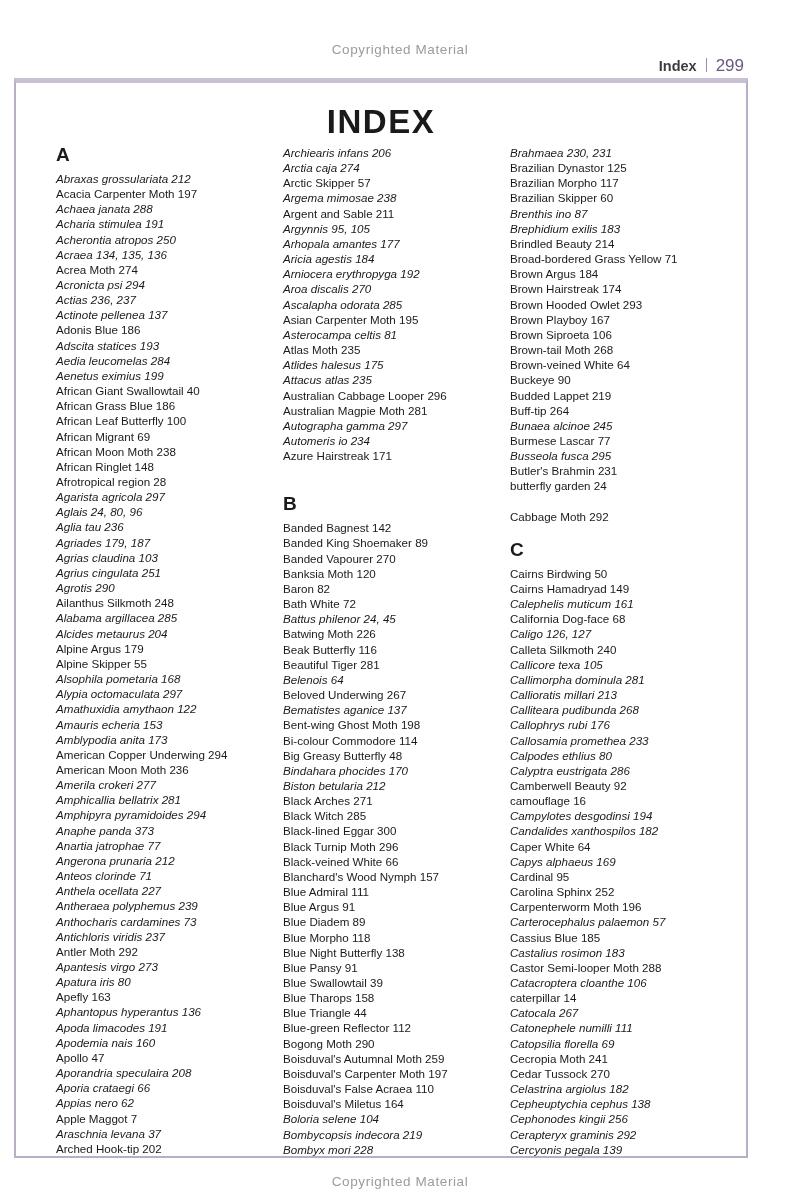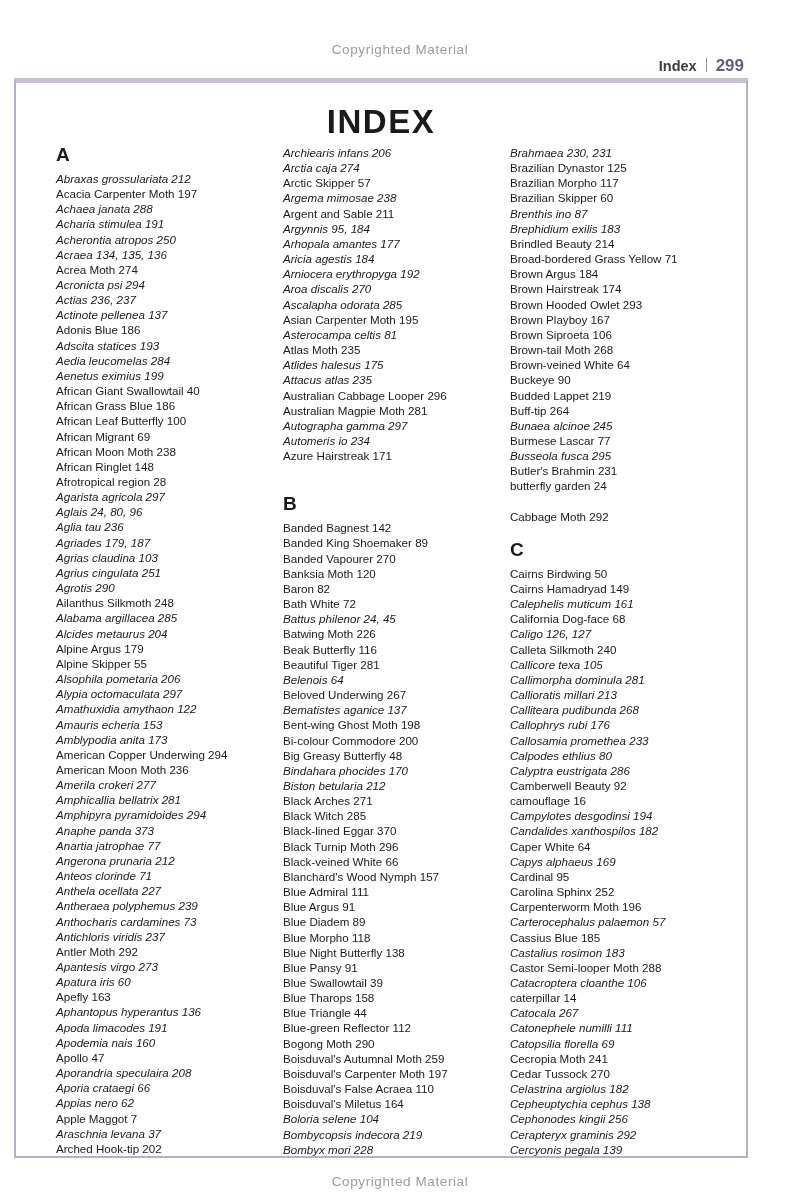--- a/index.html
+++ b/index.html
@@ -56,21 +56,21 @@
     display: inline-block;
     width: 1px;
     height: 14px;
     background: #9a8fa8;
     position: relative;
     top: 1px;
   }
   .running-head .folio {
     color: #6b5a7e;
     font-size: 17px;
-    font-weight: bold;
+    font-weight: normal;
   }
   .content-frame {
     position: absolute;
     left: 14px;
     top: 62px;
     width: 734px;
     height: 1080px;
     border-left: 2px solid #b9aec6;
     border-right: 2px solid #b9aec6;
     border-bottom: 2px solid #b9aec6;
@@ -167,41 +167,41 @@
             <div class="entry ital">Aglia tau 236</div>
             <div class="entry ital">Agriades 179, 187</div>
             <div class="entry ital">Agrias claudina 103</div>
             <div class="entry ital">Agrius cingulata 251</div>
             <div class="entry ital">Agrotis 290</div>
             <div class="entry">Ailanthus Silkmoth 248</div>
             <div class="entry ital">Alabama argillacea 285</div>
             <div class="entry ital">Alcides metaurus 204</div>
             <div class="entry">Alpine Argus 179</div>
             <div class="entry">Alpine Skipper 55</div>
-            <div class="entry ital">Alsophila pometaria 206</div>
+            <div class="entry ital">Alsophila pometaria 168</div>
             <div class="entry ital">Alypia octomaculata 297</div>
             <div class="entry ital">Amathuxidia amythaon 122</div>
             <div class="entry ital">Amauris echeria 153</div>
             <div class="entry ital">Amblypodia anita 173</div>
             <div class="entry">American Copper Underwing 294</div>
             <div class="entry">American Moon Moth 236</div>
             <div class="entry ital">Amerila crokeri 277</div>
             <div class="entry ital">Amphicallia bellatrix 281</div>
             <div class="entry ital">Amphipyra pyramidoides 294</div>
             <div class="entry ital">Anaphe panda 373</div>
             <div class="entry ital">Anartia jatrophae 77</div>
             <div class="entry ital">Angerona prunaria 212</div>
             <div class="entry ital">Anteos clorinde 71</div>
             <div class="entry ital">Anthela ocellata 227</div>
             <div class="entry ital">Antheraea polyphemus 239</div>
             <div class="entry ital">Anthocharis cardamines 73</div>
             <div class="entry ital">Antichloris viridis 237</div>
             <div class="entry">Antler Moth 292</div>
             <div class="entry ital">Apantesis virgo 273</div>
-            <div class="entry ital">Apatura iris 60</div>
+            <div class="entry ital">Apatura iris 80</div>
             <div class="entry">Apefly 163</div>
             <div class="entry ital">Aphantopus hyperantus 136</div>
             <div class="entry ital">Apoda limacodes 191</div>
             <div class="entry ital">Apodemia nais 160</div>
             <div class="entry">Apollo 47</div>
             <div class="entry ital">Aporandria speculaira 208</div>
             <div class="entry ital">Aporia crataegi 66</div>
             <div class="entry ital">Appias nero 62</div>
             <div class="entry">Apple Maggot 7</div>
             <div class="entry ital">Araschnia levana 37</div>
@@ -209,21 +209,21 @@
           </div>
       </div>
 
       <div class="col">
         <div id="list-1">
             <div class="entry ital">Archiearis infans 206</div>
             <div class="entry ital">Arctia caja 274</div>
             <div class="entry">Arctic Skipper 57</div>
             <div class="entry ital">Argema mimosae 238</div>
             <div class="entry">Argent and Sable 211</div>
-            <div class="entry ital">Argynnis 95, 184</div>
+            <div class="entry ital">Argynnis 95, 105</div>
             <div class="entry ital">Arhopala amantes 177</div>
             <div class="entry ital">Aricia agestis 184</div>
             <div class="entry ital">Arniocera erythropyga 192</div>
             <div class="entry ital">Aroa discalis 270</div>
             <div class="entry ital">Ascalapha odorata 285</div>
             <div class="entry">Asian Carpenter Moth 195</div>
             <div class="entry ital">Asterocampa celtis 81</div>
             <div class="entry">Atlas Moth 235</div>
             <div class="entry ital">Atlides halesus 175</div>
             <div class="entry ital">Attacus atlas 235</div>
@@ -241,27 +241,27 @@
             <div class="entry">Baron 82</div>
             <div class="entry">Bath White 72</div>
             <div class="entry ital">Battus philenor 24, 45</div>
             <div class="entry">Batwing Moth 226</div>
             <div class="entry">Beak Butterfly 116</div>
             <div class="entry">Beautiful Tiger 281</div>
             <div class="entry ital">Belenois 64</div>
             <div class="entry">Beloved Underwing 267</div>
             <div class="entry ital">Bematistes aganice 137</div>
             <div class="entry">Bent-wing Ghost Moth 198</div>
-            <div class="entry">Bi-colour Commodore 200</div>
+            <div class="entry">Bi-colour Commodore 114</div>
             <div class="entry">Big Greasy Butterfly 48</div>
             <div class="entry ital">Bindahara phocides 170</div>
             <div class="entry ital">Biston betularia 212</div>
             <div class="entry">Black Arches 271</div>
             <div class="entry">Black Witch 285</div>
-            <div class="entry">Black-lined Eggar 370</div>
+            <div class="entry">Black-lined Eggar 300</div>
             <div class="entry">Black Turnip Moth 296</div>
             <div class="entry">Black-veined White 66</div>
             <div class="entry">Blanchard's Wood Nymph 157</div>
             <div class="entry">Blue Admiral 111</div>
             <div class="entry">Blue Argus 91</div>
             <div class="entry">Blue Diadem 89</div>
             <div class="entry">Blue Morpho 118</div>
             <div class="entry">Blue Night Butterfly 138</div>
             <div class="entry">Blue Pansy 91</div>
             <div class="entry">Blue Swallowtail 39</div>

